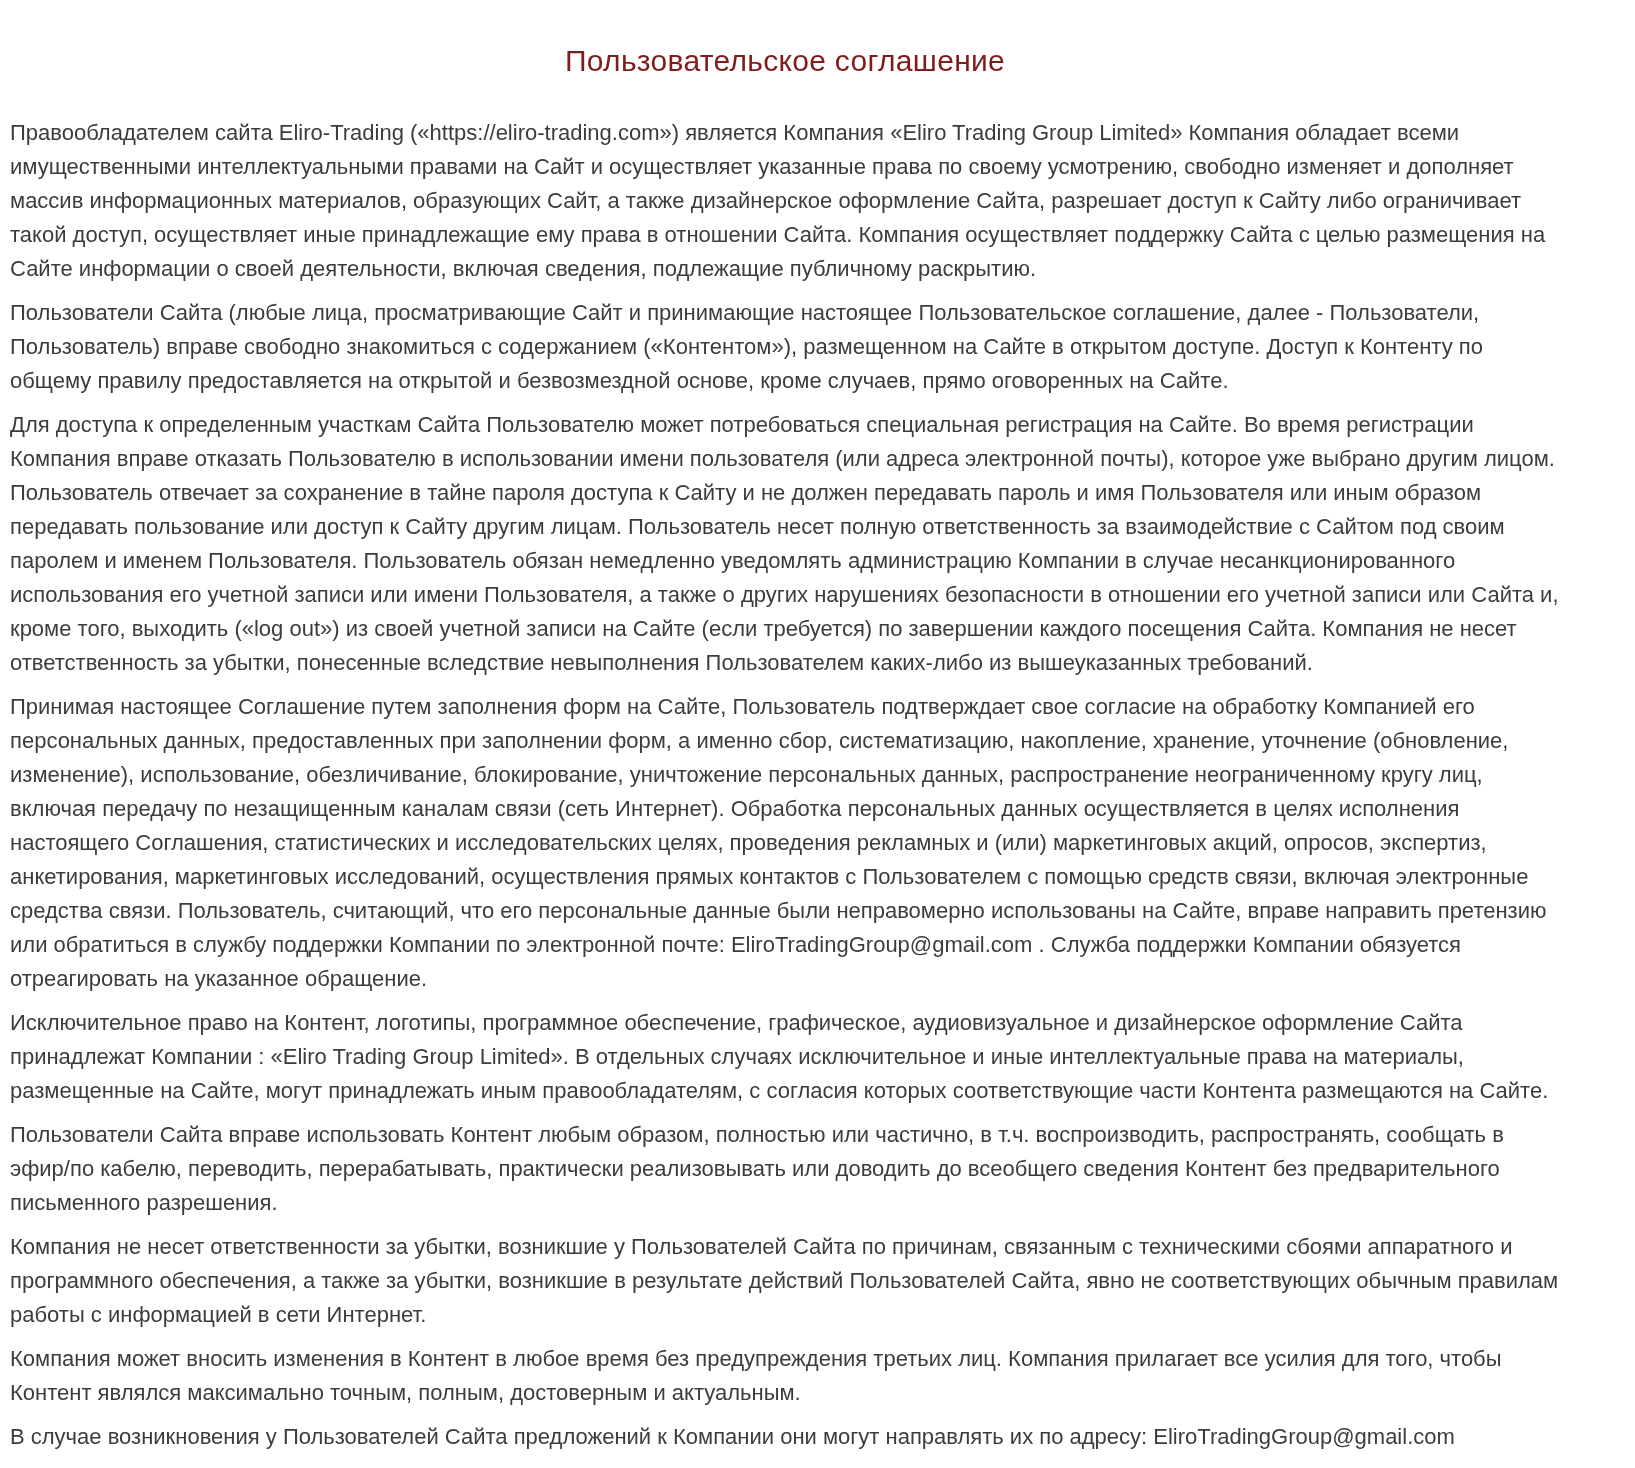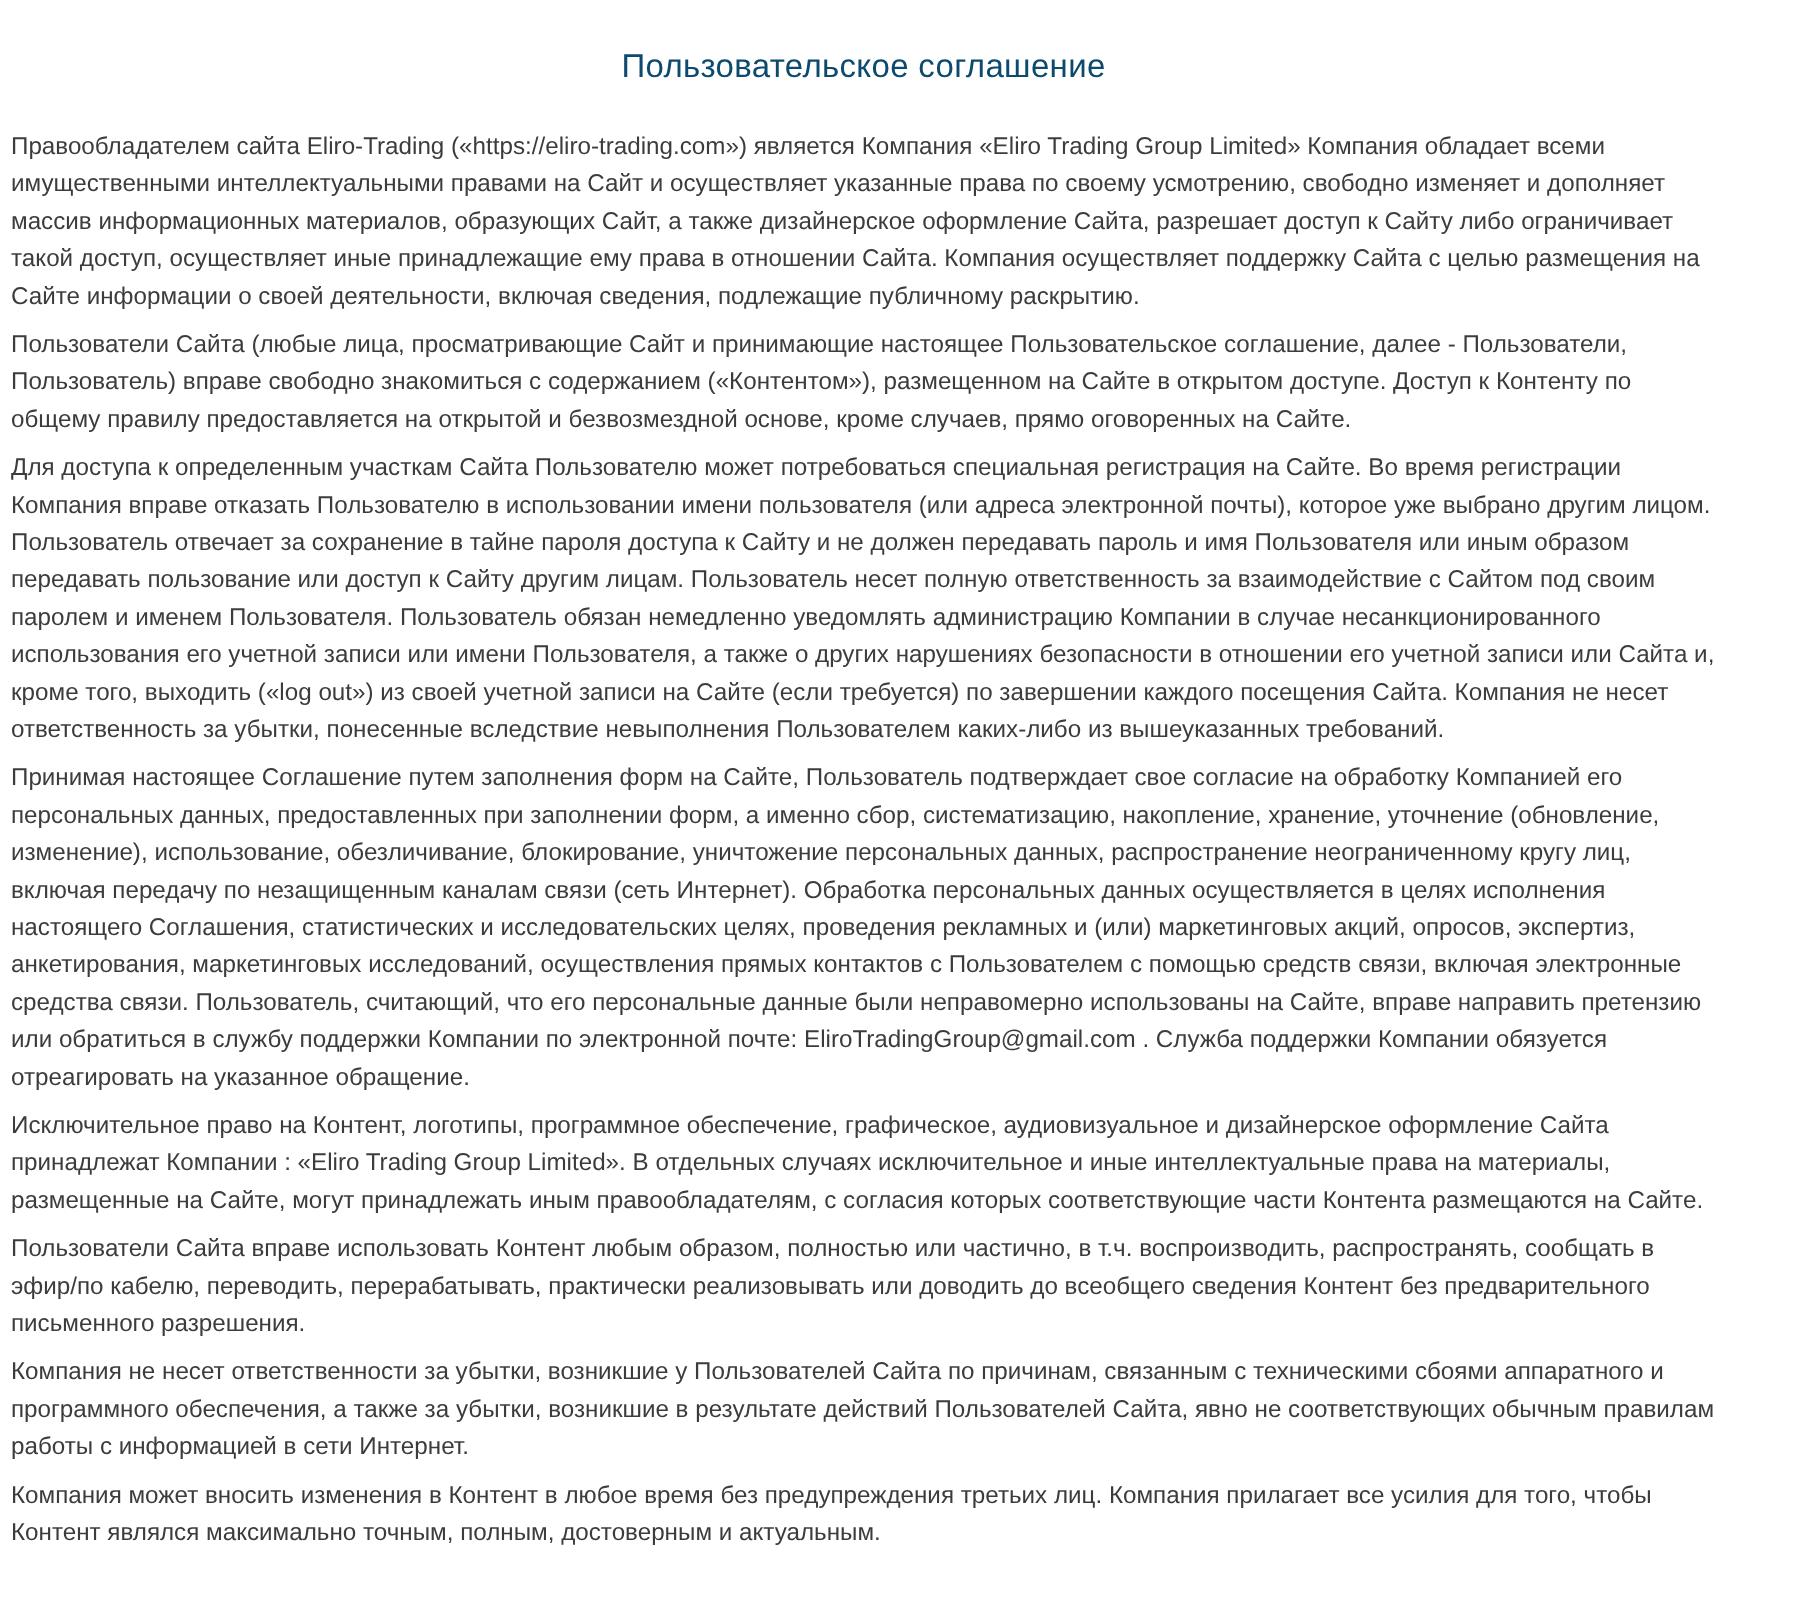--- a/index.html
+++ b/index.html
@@ -18,21 +18,21 @@
     width: 100%;
     height: 100%;
     padding: 44px 75px 40px 10px;
   }
   .page-title {
     margin: 0 0 38px 0;
     text-align: center;
     font-size: 30px;
     font-weight: 400;
     letter-spacing: 0.3px;
-    color: #0c4a6e;
+    color: #7f1d1d;
   }
   .agreement-content p {
     margin: 0 0 10px 0;
     font-size: 22px;
     line-height: 34px;
     font-weight: 400;
     color: #3c3c3c;
     text-align: left;
   }
   .agreement-content p:last-child {
@@ -47,14 +47,15 @@
 
   <div class="agreement-content">
     <p>Правообладателем сайта Eliro-Trading («https://eliro-trading.com») является Компания «Eliro Trading Group Limited» Компания обладает всеми имущественными интеллектуальными правами на Сайт и осуществляет указанные права по своему усмотрению, свободно изменяет и дополняет массив информационных материалов, образующих Сайт, а также дизайнерское оформление Сайта, разрешает доступ к Сайту либо ограничивает такой доступ, осуществляет иные принадлежащие ему права в отношении Сайта. Компания осуществляет поддержку Сайта с целью размещения на Сайте информации о своей деятельности, включая сведения, подлежащие публичному раскрытию.</p>
     <p>Пользователи Сайта (любые лица, просматривающие Сайт и принимающие настоящее Пользовательское соглашение, далее - Пользователи, Пользователь) вправе свободно знакомиться с содержанием («Контентом»), размещенном на Сайте в открытом доступе. Доступ к Контенту по общему правилу предоставляется на открытой и безвозмездной основе, кроме случаев, прямо оговоренных на Сайте.</p>
     <p>Для доступа к определенным участкам Сайта Пользователю может потребоваться специальная регистрация на Сайте. Во время регистрации Компания вправе отказать Пользователю в использовании имени пользователя (или адреса электронной почты), которое уже выбрано другим лицом. Пользователь отвечает за сохранение в тайне пароля доступа к Сайту и не должен передавать пароль и имя Пользователя или иным образом передавать пользование или доступ к Сайту другим лицам. Пользователь несет полную ответственность за взаимодействие с Сайтом под своим паролем и именем Пользователя. Пользователь обязан немедленно уведомлять администрацию Компании в случае несанкционированного использования его учетной записи или имени Пользователя, а также о других нарушениях безопасности в отношении его учетной записи или Сайта и, кроме того, выходить («log out») из своей учетной записи на Сайте (если требуется) по завершении каждого посещения Сайта. Компания не несет ответственность за убытки, понесенные вследствие невыполнения Пользователем каких-либо из вышеуказанных требований.</p>
     <p>Принимая настоящее Соглашение путем заполнения форм на Сайте, Пользователь подтверждает свое согласие на обработку Компанией его персональных данных, предоставленных при заполнении форм, а именно сбор, систематизацию, накопление, хранение, уточнение (обновление, изменение), использование, обезличивание, блокирование, уничтожение персональных данных, распространение неограниченному кругу лиц, включая передачу по незащищенным каналам связи (сеть Интернет). Обработка персональных данных осуществляется в целях исполнения настоящего Соглашения, статистических и исследовательских целях, проведения рекламных и (или) маркетинговых акций, опросов, экспертиз, анкетирования, маркетинговых исследований, осуществления прямых контактов с Пользователем с помощью средств связи, включая электронные средства связи. Пользователь, считающий, что его персональные данные были неправомерно использованы на Сайте, вправе направить претензию или обратиться в службу поддержки Компании по электронной почте: EliroTradingGroup@gmail.com . Служба поддержки Компании обязуется отреагировать на указанное обращение.</p>
     <p>Исключительное право на Контент, логотипы, программное обеспечение, графическое, аудиовизуальное и дизайнерское оформление Сайта принадлежат Компании : «Eliro Trading Group Limited». В отдельных случаях исключительное и иные интеллектуальные права на материалы, размещенные на Сайте, могут принадлежать иным правообладателям, с согласия которых соответствующие части Контента размещаются на Сайте.</p>
     <p>Пользователи Сайта вправе использовать Контент любым образом, полностью или частично, в т.ч. воспроизводить, распространять, сообщать в эфир/по кабелю, переводить, перерабатывать, практически реализовывать или доводить до всеобщего сведения Контент без предварительного письменного разрешения.</p>
     <p>Компания не несет ответственности за убытки, возникшие у Пользователей Сайта по причинам, связанным с техническими сбоями аппаратного и программного обеспечения, а также за убытки, возникшие в результате действий Пользователей Сайта, явно не соответствующих обычным правилам работы с информацией в сети Интернет.</p>
     <p>Компания может вносить изменения в Контент в любое время без предупреждения третьих лиц. Компания прилагает все усилия для того, чтобы Контент являлся максимально точным, полным, достоверным и актуальным.</p>
+    <p>В случае возникновения у Пользователей Сайта предложений к Компании они могут направлять их по адресу: EliroTradingGroup@gmail.com</p>
   </div>
 </div>
 
 </body></html>

